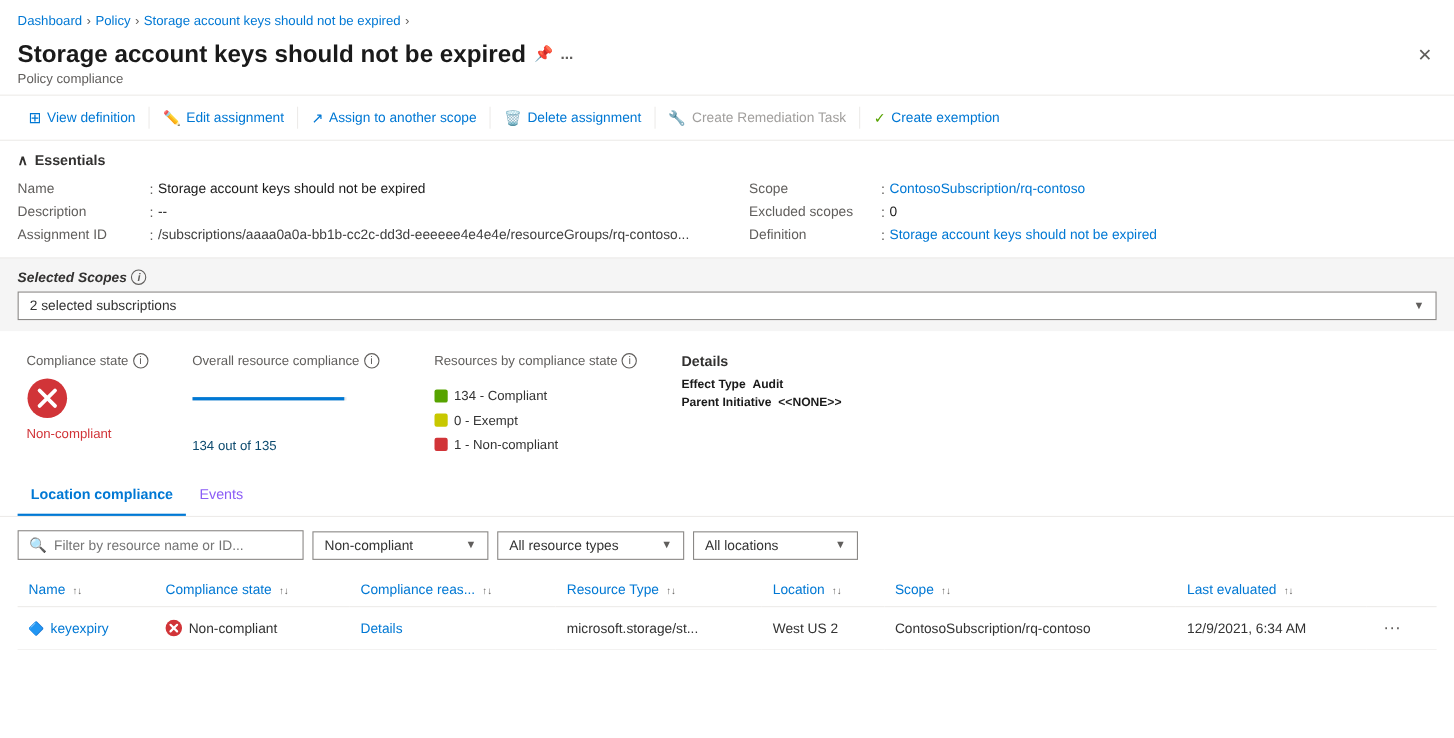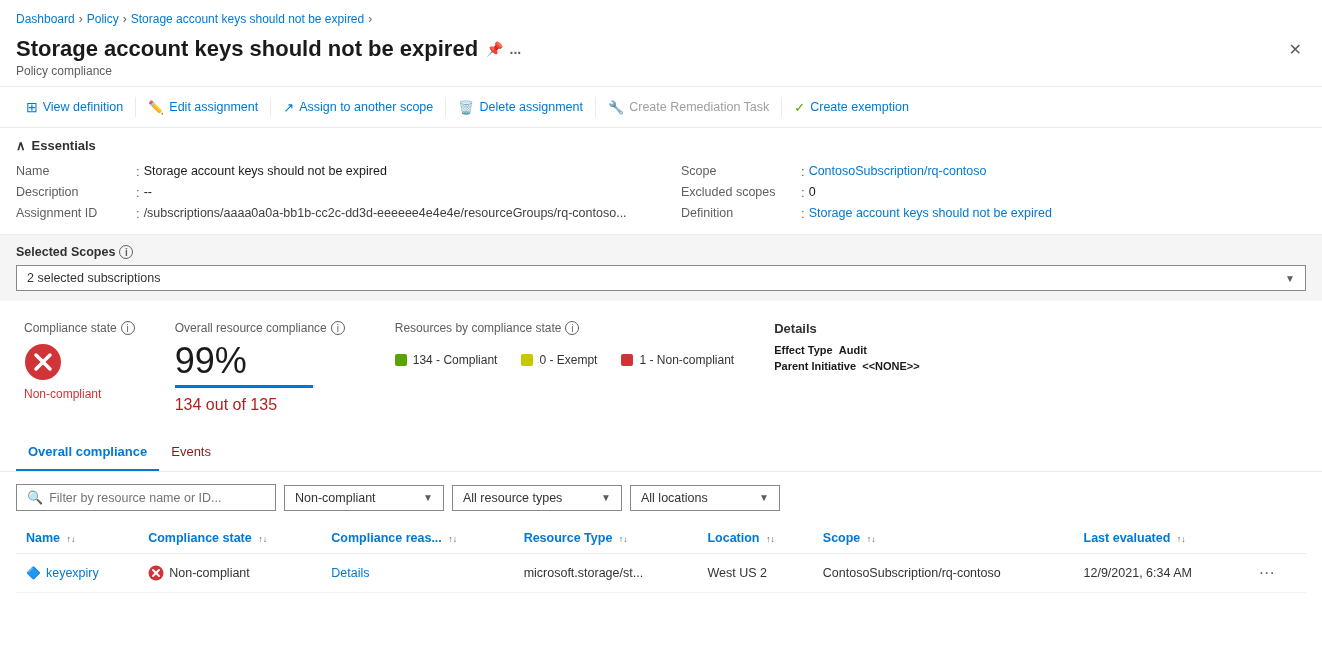--- a/index.html
+++ b/index.html
@@ -23,66 +23,66 @@
     
     .essentials { padding: 10px 16px; }
     .essentials-header { display: flex; align-items: center; gap: 6px; font-size: 13px; font-weight: 600; color: #323130; margin-bottom: 8px; cursor: pointer; }
     .essentials-grid { display: grid; grid-template-columns: 1fr 1fr; gap: 4px 40px; }
     .essentials-row { display: flex; align-items: flex-start; gap: 0; padding: 3px 0; }
     .essentials-label { color: #605e5c; min-width: 120px; font-size: 12.5px; }
     .essentials-value { color: #1a1a1a; font-size: 12.5px; display: flex; align-items: center; gap: 4px; }
     .essentials-colon { color: #605e5c; margin-right: 4px; }
     
     .scope-section { background: #f5f5f5; padding: 10px 16px; border-top: 1px solid #edebe9; }
-    .scope-label { font-size: 12.5px; color: #323130; font-weight: 600; margin-bottom: 6px; display: flex; align-items: center; gap: 4px; }
+    .scope-label { font-size: 12.5px; color: #323130; font-weight: 600; margin-bottom: 6px; display: flex; align-items: center; gap: 4px; font-style: italic; }
     .scope-dropdown { display: flex; align-items: center; border: 1px solid #8a8886; background: #fff; padding: 5px 10px; min-width: 200px; cursor: pointer; font-size: 12.5px; gap: 8px; justify-content: space-between; }
     
     .metrics-section { display: flex; gap: 40px; padding: 20px 24px; align-items: flex-start; }
     
     .metric-block { display: flex; flex-direction: column; }
     .metric-label { font-size: 12px; color: #605e5c; display: flex; align-items: center; gap: 4px; margin-bottom: 8px; }
     
     .compliance-state { display: flex; flex-direction: column; align-items: flex-start; gap: 6px; }
     .non-compliant-text { color: #d13438; font-size: 12px; }
     
     .overall-compliance { min-width: 160px; }
     .big-percent { font-size: 36px; font-weight: 300; color: #1a1a1a; line-height: 1; }
     .compliance-bar-container { margin-top: 6px; position: relative; }
     .compliance-bar-bg { height: 3px; background: #edebe9; width: 140px; }
     .compliance-bar-fill { height: 3px; background: #0078d4; }
-    .compliance-sub { font-size: 16px; color: #b91c1c; margin-top: 8px; }
+    .compliance-sub { font-size: 12px; color: #0c4a6e; margin-top: 22px; }
     
     .donut-section { display: flex; align-items: flex-start; gap: 16px; }
     .donut-container { position: relative; width: 100px; height: 100px; }
     .donut-center-text { position: absolute; top: 50%; left: 50%; transform: translate(-50%, -50%); font-size: 20px; font-weight: 600; color: #1a1a1a; }
     
-    .legend { display: flex; flex-direction: row; gap: 24px; padding-top: 10px; }
+    .legend { display: flex; flex-direction: column; gap: 8px; padding-top: 10px; }
     .legend-item { display: flex; align-items: center; gap: 6px; font-size: 12px; }
     .legend-dot { width: 12px; height: 12px; border-radius: 2px; flex-shrink: 0; }
     
     .details-block { display: flex; flex-direction: column; gap: 4px; }
     .details-title { font-size: 13px; color: #323130; font-weight: 600; margin-bottom: 4px; }
     .details-row { font-size: 11px; color: #605e5c; }
     .details-row span { color: #1a1a1a; font-weight: 600; }
     
     .tabs-section { padding: 0 16px; border-bottom: 1px solid #edebe9; display: flex; gap: 0; }
-    .tab { padding: 10px 12px; cursor: pointer; font-size: 13px; color: #7f1d1d; border-bottom: 2px solid transparent; }
+    .tab { padding: 10px 12px; cursor: pointer; font-size: 13px; color: #8b5cf6; border-bottom: 2px solid transparent; }
     .tab.active { color: #0078d4; border-bottom: 2px solid #0078d4; font-weight: 600; }
     
     .filter-section { display: flex; gap: 8px; padding: 12px 16px; align-items: center; }
     .filter-input { display: flex; align-items: center; border: 1px solid #8a8886; padding: 5px 10px; background: #fff; min-width: 260px; gap: 6px; }
     .filter-input input { border: none; outline: none; font-size: 12.5px; color: #605e5c; width: 100%; background: transparent; }
     .filter-select { display: flex; align-items: center; border: 1px solid #8a8886; padding: 5px 10px; background: #fff; cursor: pointer; font-size: 12.5px; gap: 30px; white-space: nowrap; justify-content: space-between; }
     .filter-select-wide { min-width: 160px; }
     .filter-select-med { min-width: 170px; }
     .filter-select-sm { min-width: 150px; }
     
     .table-container { padding: 0 16px; }
     .table { width: 100%; border-collapse: collapse; }
-    .table th { text-align: left; padding: 8px 10px; font-size: 12.5px; font-weight: 700; color: #0078d4; border-bottom: 1px solid #edebe9; white-space: nowrap; cursor: pointer; }
+    .table th { text-align: left; padding: 8px 10px; font-size: 12.5px; font-weight: 400; color: #0078d4; border-bottom: 1px solid #edebe9; white-space: nowrap; cursor: pointer; }
     .sort-icons { color: #605e5c; font-size: 9px; margin-left: 3px; }
     .table td { padding: 8px 10px; font-size: 12.5px; border-bottom: 1px solid #f3f2f1; vertical-align: middle; }
     .link-blue { color: #0078d4; text-decoration: none; cursor: pointer; }
     .status-badge { display: flex; align-items: center; gap: 5px; }
     .ellipsis-btn { background: none; border: none; cursor: pointer; color: #605e5c; font-size: 16px; padding: 2px 6px; }
     
     .info-icon { display: inline-flex; align-items: center; justify-content: center; width: 14px; height: 14px; border-radius: 50%; border: 1px solid #605e5c; color: #605e5c; font-size: 10px; cursor: pointer; }
     
     .chevron-down { font-size: 10px; color: #605e5c; }
   </style>
@@ -209,26 +209,25 @@
 
       <svg width="38" height="38" viewBox="0 0 38 38">
         <circle cx="19" cy="19" r="18" fill="#d13438" stroke="none"></circle>
         <line x1="12" y1="12" x2="26" y2="26" stroke="#fff" stroke-width="3.5" stroke-linecap="round"></line>
         <line x1="26" y1="12" x2="12" y2="26" stroke="#fff" stroke-width="3.5" stroke-linecap="round"></line>
       </svg>
       <span class="non-compliant-text">Non-compliant</span>
     </div>
   </div>
 
-  <div class="metric-block overall-compliance" style="min-width:180px;">
+  <div class="metric-block overall-compliance" style="min-width:180px;gap:12px;">
     <div class="metric-label">
       <span>Overall resource compliance</span>
       <span class="info-icon">i</span>
     </div>
-    <div class="big-percent">99%</div>
     <div class="compliance-bar-container">
       <div class="compliance-bar-bg">
         <div class="compliance-bar-fill" style="width:99%;"></div>
       </div>
     </div>
     <div class="compliance-sub">134 out of 135</div>
   </div>
 
   <div class="metric-block">
     <div class="metric-label">
@@ -260,21 +259,21 @@
       &nbsp;<span>Audit</span>
     </div>
     <div class="details-row">
       <span>Parent Initiative</span>
       &nbsp;<span>&lt;&lt;NONE&gt;&gt;</span>
     </div>
   </div>
 </div>
 
 <div class="tabs-section">
-  <div class="tab active">Overall compliance</div>
+  <div class="tab active">Location compliance</div>
   <div class="tab">Events</div>
 </div>
 
 <div class="filter-section">
   <div class="filter-input">
     <span style="color:#605e5c;font-size:13px;">🔍</span>
     <input type="text" placeholder="Filter by resource name or ID..." style="">
   </div>
   <div class="filter-select filter-select-wide">
     <span>Non-compliant</span>

